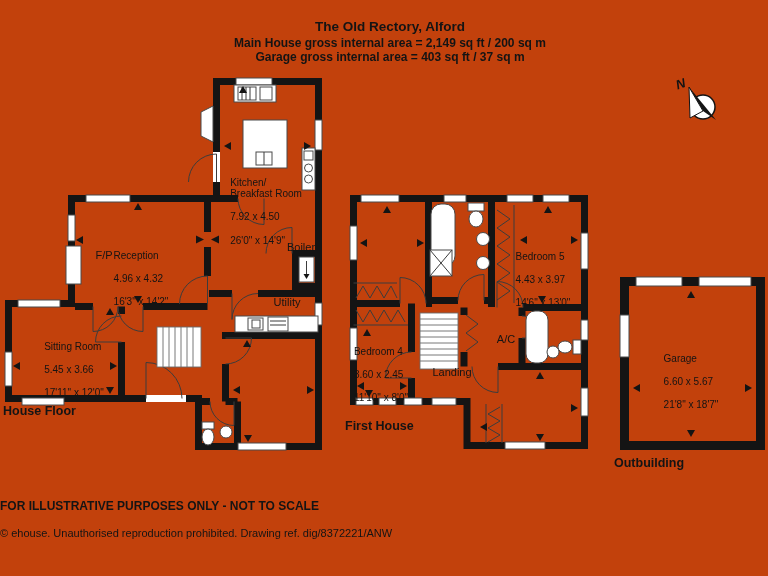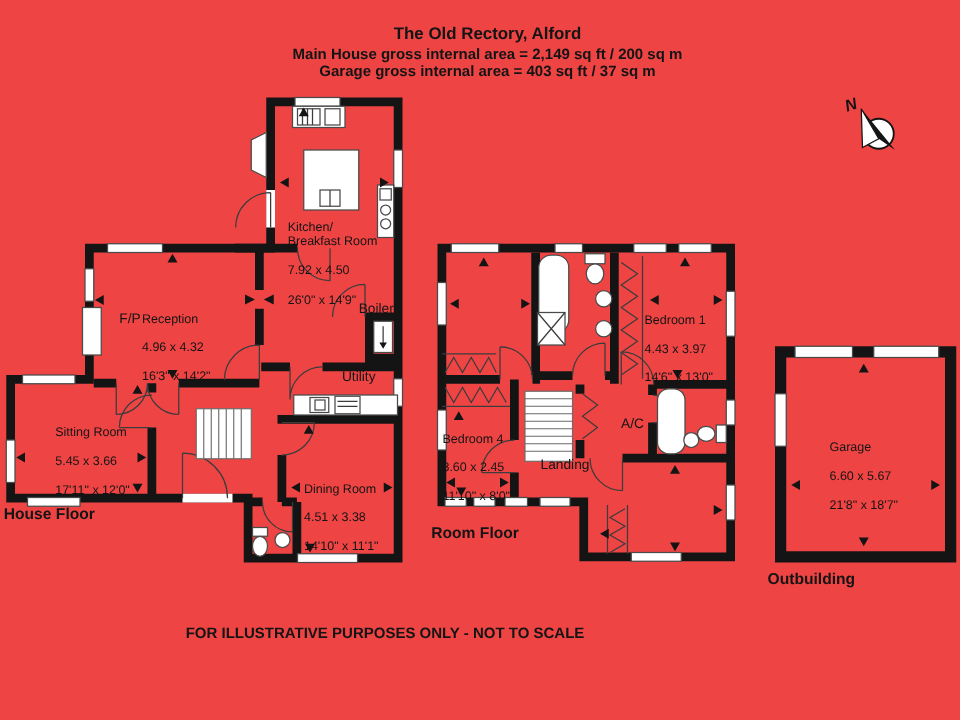--- a/index.html
+++ b/index.html
@@ -1,27 +1,27 @@
 <!DOCTYPE html>
 <html><head>
 <meta charset="utf-8">
 <style>
   html,body{margin:0;padding:0;background:#fff}
-  .page{position:relative;width:768px;height:576px;background:#ef4444;
+  .page{position:relative;width:768px;height:576px;background:#c2410c;
         font-family:"Liberation Sans",sans-serif;color:#141414;overflow:hidden}
   .hdr{position:absolute;left:6px;width:768px;text-align:center;font-weight:bold}
   .h1{top:19px;font-size:13.5px}
   .h2{top:36px;font-size:12px}
   .h3{top:50px;font-size:12px}
   .plan-svg{position:absolute;left:0;top:0}
   .room-label{position:absolute;transform:translateX(-50%);text-align:left;
               font-size:10px;line-height:1.16;white-space:pre-line}
   .small-label{position:absolute;transform:translateX(-50%);font-size:11px;white-space:nowrap}
   .floor-label{position:absolute;font-weight:bold;font-size:12.5px}
-  .ftr{position:absolute;left:0;width:616px;text-align:center}
+  .ftr{position:absolute;left:0;width:616px;text-align:left}
   .f1{top:499px;font-size:12px;font-weight:bold}
   .f2{top:514px;font-size:11px}
   .f3{top:527px;font-size:11px}
   .wall{stroke:#141414;stroke-width:7;fill:none}
   .wall9{stroke:#141414;stroke-width:9;fill:none}
   .win{fill:#ffffff;stroke:#4a4a4a;stroke-width:1}
   .gap{fill:#ffffff}
   .thin{stroke:#3c3c3c;stroke-width:1;fill:none}
   .fix{stroke:#4a4a4a;stroke-width:1;fill:#ffffff}
   .stair{stroke:#6a6a6a;stroke-width:0.9;fill:#ffffff}
@@ -259,50 +259,46 @@
   <div class="small-label" style="left:104px;top:249px">F/P</div>
   <div class="small-label" style="left:301px;top:241px">Boiler</div>
   <div class="small-label" style="left:287px;top:296px">Utility</div>
 
   <div class="room-label" style="left:74px;top:329px">
     <div>Sitting Room</div>
     <div>5.45 x 3.66</div>
     <div>17'11" x 12'0"</div>
   </div>
 
-  <div class="room-label" style="left:273px;top:374px">
-    <div>Dining Room</div>
-    <div>4.51 x 3.38</div>
-    <div>14'10" x 11'1"</div>
-  </div>
 
   <div class="floor-label" style="left:3px;top:404px">House Floor</div>
 
 
   <div class="room-label" style="left:543px;top:239px">
-    <div>Bedroom 1</div>
+    <div>Bedroom 5</div>
     <div>4.43 x 3.97</div>
     <div>14'6" x 13'0"</div>
   </div>
 
   <div class="room-label" style="left:381px;top:334px">
     <div>Bedroom 4</div>
     <div>3.60 x 2.45</div>
     <div>11'10" x 8'0"</div>
   </div>
 
   <div class="small-label" style="left:452px;top:366px">Landing</div>
   <div class="small-label" style="left:506px;top:333px">A/C</div>
 
 
-  <div class="floor-label" style="left:345px;top:419px">Room Floor</div>
+  <div class="floor-label" style="left:345px;top:419px">First House</div>
 
   <div class="room-label" style="left:691px;top:341px">
     <div>Garage</div>
     <div>6.60 x 5.67</div>
     <div>21'8" x 18'7"</div>
   </div>
 
   <div class="floor-label" style="left:614px;top:456px">Outbuilding</div>
 
   <div class="ftr f1">FOR ILLUSTRATIVE PURPOSES ONLY - NOT TO SCALE</div>
+  <div class="ftr f3">© ehouse. Unauthorised reproduction prohibited. Drawing ref. dig/8372221/ANW</div>
 
 </div>
 
 </body></html>

